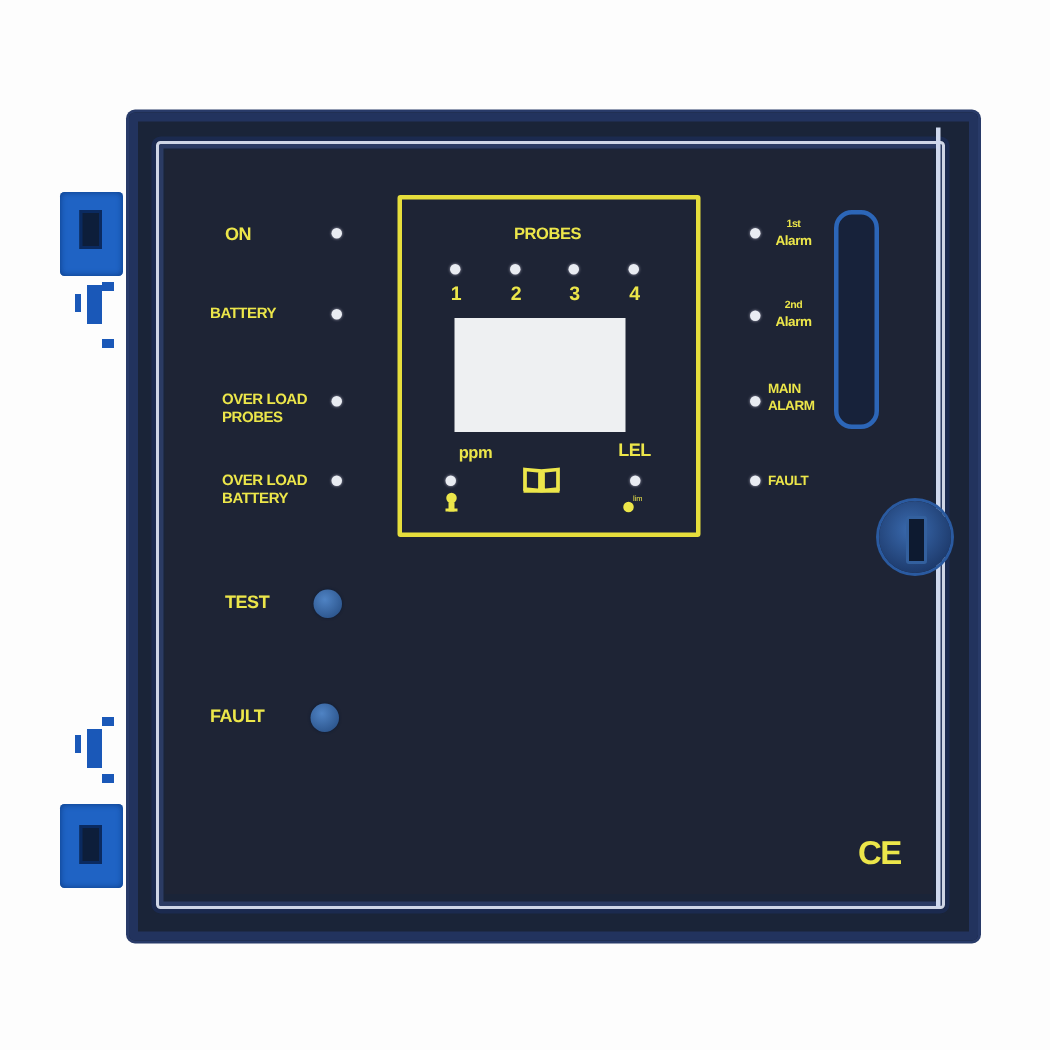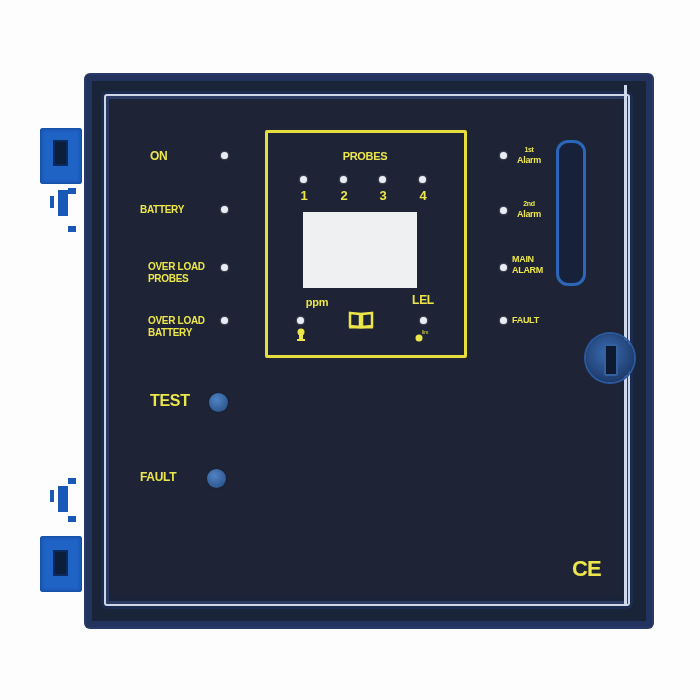--- a/index.html
+++ b/index.html
@@ -63,21 +63,21 @@
   <div>PROBES</div>
 </div>
 <div class="led" style="left:221px;top:264px;"></div>
 
 <div class="lbl" style="left:140px;top:315px;width:74px;font-size:10px;text-align:left;padding-left:8px;">
   <div>OVER LOAD</div>
   <div>BATTERY</div>
 </div>
 <div class="led" style="left:221px;top:317px;"></div>
 
-<div class="lbl" style="left:150px;top:395px;width:56px;font-size:16px;">TEST</div>
+<div class="lbl" style="left:150px;top:395px;width:56px;font-size:12px;">TEST</div>
 <div class="btn" style="left:209px;top:393px;"></div>
 <div class="lbl" style="left:140px;top:471px;width:64px;font-size:12px;">FAULT</div>
 <div class="btn" style="left:207px;top:469px;"></div>
 
 <div class="probebox"></div>
 <div class="lbl" style="left:335px;top:150px;width:60px;text-align:center;font-size:11px;">PROBES</div>
 <div class="led" style="left:300px;top:176px;"></div>
 <div class="led" style="left:340px;top:176px;"></div>
 <div class="led" style="left:379px;top:176px;"></div>
 <div class="led" style="left:419px;top:176px;"></div>

